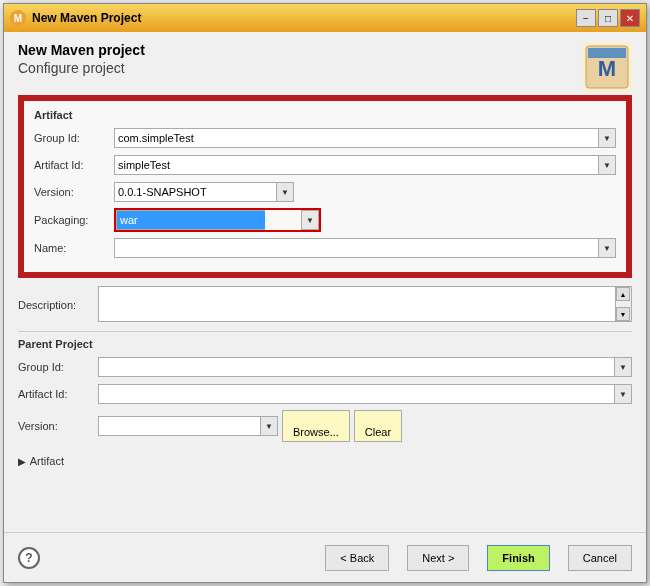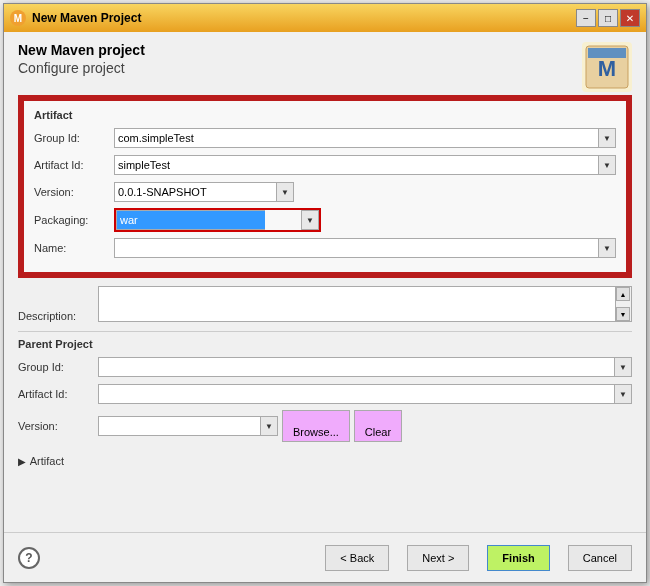--- a/index.html
+++ b/index.html
@@ -147,21 +147,21 @@
     }
     .packaging-input {
       background: #3399ff;
       color: white;
     }
     .packaging-input::selection {
       background: #3399ff;
     }
     .description-row {
       display: flex;
-      align-items: flex-end;
+      align-items: center;
       margin-bottom: 5px;
     }
     .description-label {
       width: 80px;
       font-size: 11px;
       color: #333;
       flex-shrink: 0;
       padding-top: 2px;
     }
     .description-area {
@@ -262,21 +262,21 @@
     }
     .btn-finish {
       background: #bef264;
       border-color: #4488cc;
       font-weight: bold;
     }
     .btn-small {
       height: 32px;
       padding: 15px 10px;
       border: 1px solid #aaa;
-      background: #f0abfc;
+      background: #fef9c3;
       font-size: 11px;
       cursor: pointer;
     }
     .parent-buttons {
       display: flex;
       gap: 4px;
       margin-left: 4px;
     }
   </style>
 </head>

